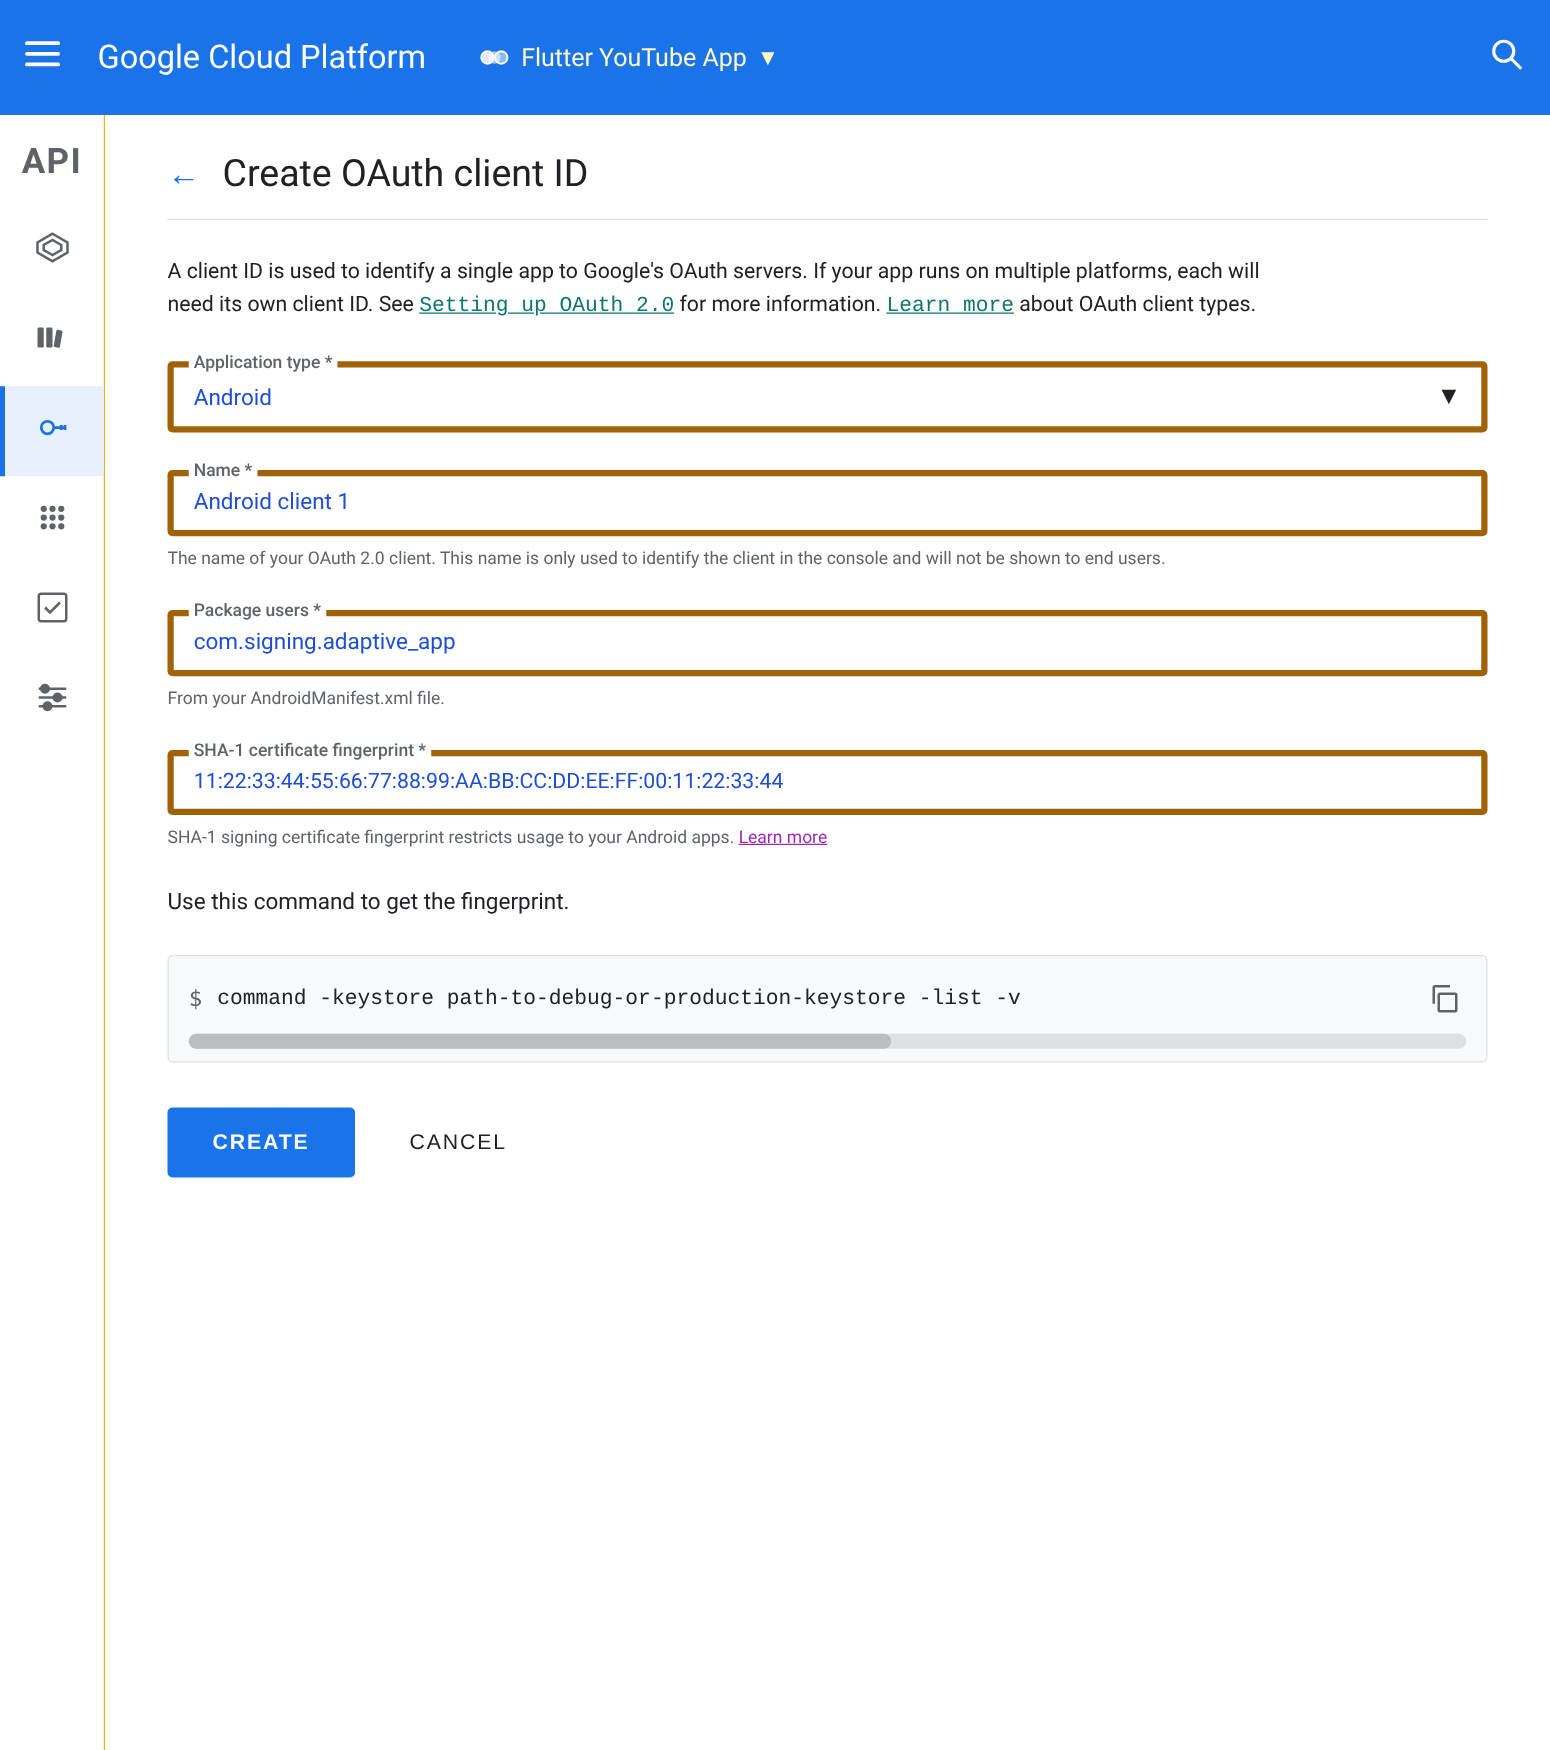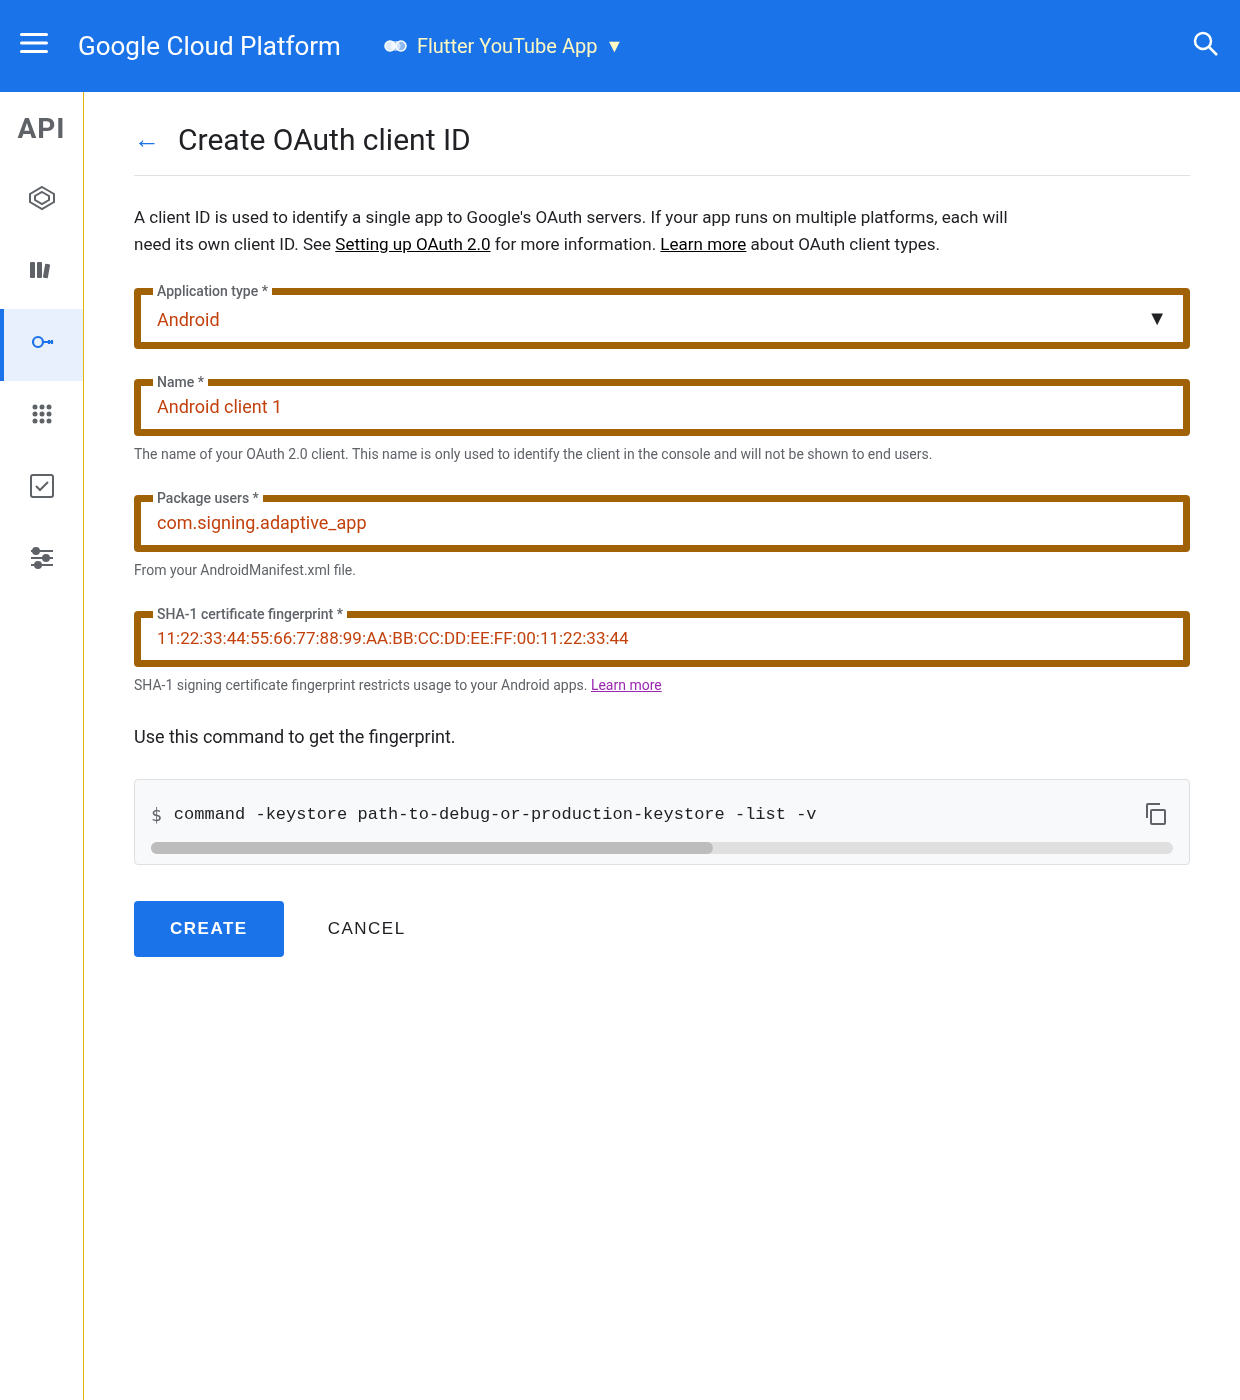--- a/index.html
+++ b/index.html
@@ -127,50 +127,51 @@
 
     
     .description {
       font-size: 17px;
       color: #202124;
       line-height: 1.6;
       margin-bottom: 30px;
       max-width: 900px;
     }
     .description a {
-      color: #000000;
+      color: #0f766e;
       text-decoration: underline;
       cursor: pointer;
+      font-family: Liberation Mono, monospace;
     }
 
     
     .form-field {
       margin-bottom: 30px;
       position: relative;
     }
     .field-container {
-      border: 7px solid #a16207;
+      border: 5px solid #a16207;
       border-radius: 4px;
       padding: 10px 16px 12px 16px;
       background: #fff;
       position: relative;
     }
     .field-label {
       position: absolute;
       top: -12px;
       left: 12px;
       background: #fff;
       padding: 0 4px;
       font-size: 14px;
       color: #5f6368;
       font-weight: 500;
     }
     .field-value {
       font-size: 18px;
-      color: #c2410c;
+      color: #1d4ed8;
       padding-top: 4px;
     }
     .field-select {
       display: flex;
       align-items: center;
       justify-content: space-between;
     }
     .select-arrow {
       font-size: 20px;
       color: #202124;

